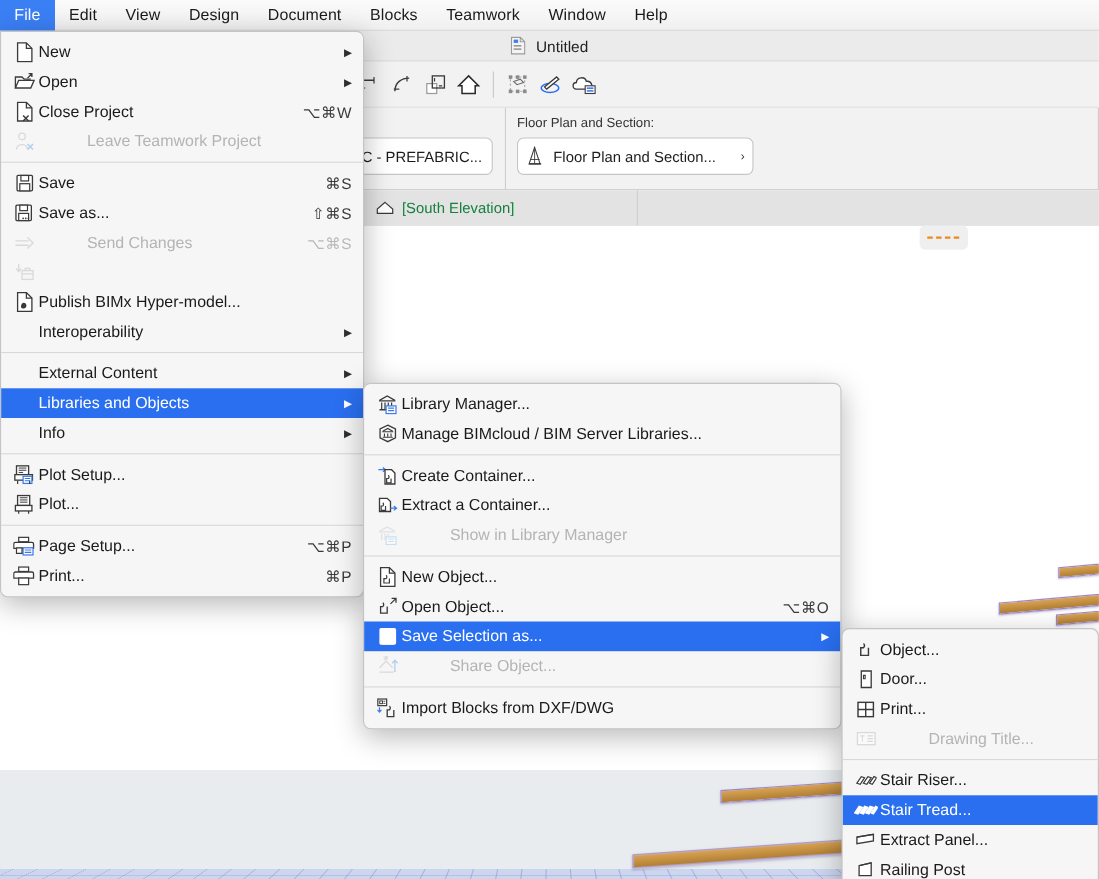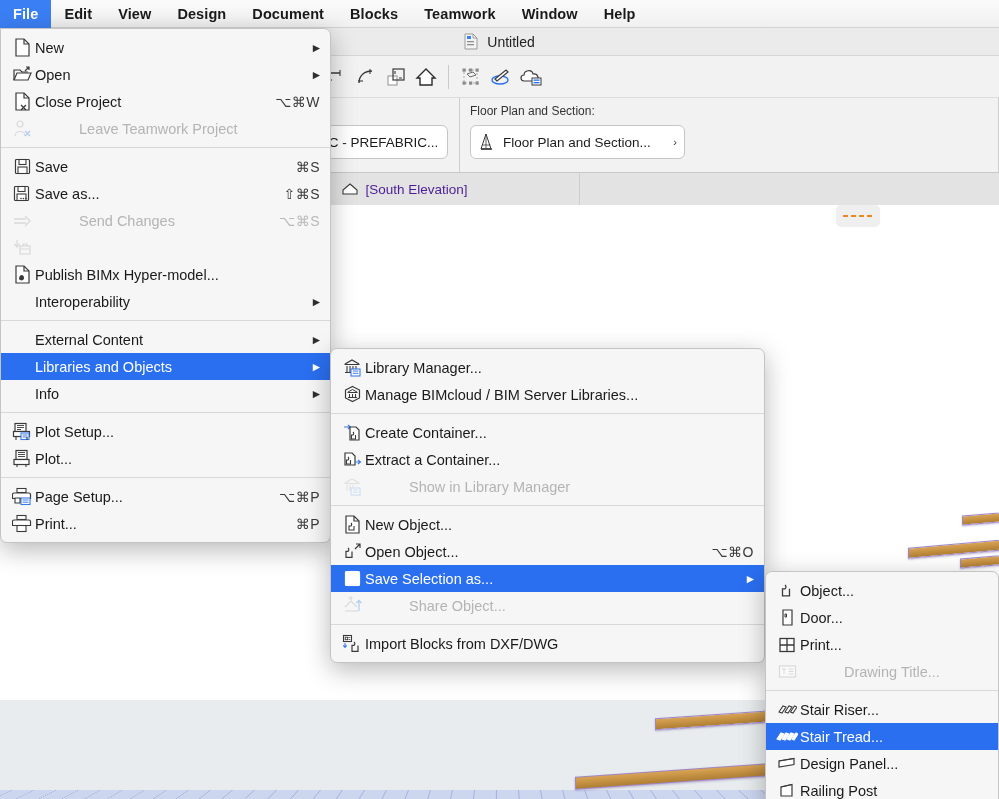--- a/index.html
+++ b/index.html
@@ -38,21 +38,21 @@
 
   
   .titlebar {
     position: absolute; left: 0; top: 0; width: 999px; height: 28px;
     background: linear-gradient(#fbfbfb, #f0f0f0);
     border-bottom: 1px solid #d2d2d2;
   }
   .menubar { position: absolute; left: 0; top: 0; height: 28px; display: flex; align-items: stretch; }
   .mb-item {
     padding: 0 13px; display: flex; align-items: center;
-    font-size: 14.5px; color: #1a1a1a; white-space: nowrap; letter-spacing: .1px; font-weight: bold;
+    font-size: 14.5px; color: #1a1a1a; white-space: nowrap; letter-spacing: .1px;
   }
   .mb-item.active { background: #3b7ff5; color: #fff; }
 
   .doctitle {
     position: absolute; left: 0; top: 28px; width: 999px; height: 28px;
     background: #ebebeb; border-bottom: 1px solid #d6d6d6;
     display: flex; align-items: center; justify-content: center; gap: 9px;
   }
   .doctitle .label { font-size: 14px; color: #222; }
 
@@ -88,21 +88,21 @@
   .swatch { width: 22px; height: 22px; flex: none; display: flex; border: 1px solid #8a8a8a; }
   .swatch .s1 { width: 9px; background: #fff;
     background-image: repeating-linear-gradient(0deg, #c0705a 0 1px, #fff 1px 3px); }
   .swatch .s2 { flex: 1; background: #8f8f8f; border-left: 1px solid #6e6e6e; }
 
   
   .tabstrip {
     position: absolute; left: 0; top: 173px; width: 999px; height: 32px;
     background: #ffffff; border-bottom: 1px solid #cfcfcf; display: flex;
   }
-  .tab { height: 32px; display: flex; align-items: center; gap: 6px; padding: 0 14px; font-size: 13.5px; color: #4c1d95; border-right: 1px solid #cfcfcf; white-space: nowrap; }
+  .tab { height: 32px; display: flex; align-items: center; gap: 6px; padding: 0 14px; font-size: 13.5px; color: #15803d; border-right: 1px solid #cfcfcf; white-space: nowrap; }
   .tab.active { background: #ffffff; }
   .tab.inactive { background: #e3e3e3; }
   .tab.t-south { width: 350px; justify-content: center; }
   .tab.t-blank { flex: 1; background: #e3e3e3; border-right: none; }
 
   .dashbtn {
     position: absolute; left: 836px; top: 205px; width: 44px; height: 22px;
     background: #efefef; border-radius: 5px; display: flex; align-items: center; justify-content: center;
   }
 
@@ -776,21 +776,21 @@
         </span>
         <span class="txt">Stair Tread...</span>
       </div>
       <div class="mi">
         <span class="ico">
           <svg width="20" height="16" viewBox="0 0 20 16">
             <path d="M2 11 L2 5 L17 2.5 L17 8.5 Z" fill="#fff" stroke="#3a3a3a" stroke-width="1.2"></path>
             <path d="M2 5 L17 2.5" stroke="#3a3a3a" stroke-width="1.2"></path>
           </svg>
         </span>
-        <span class="txt">Design Panel...</span>
+        <span class="txt">Extract Panel...</span>
       </div>
       <div class="mi">
         <span class="ico">
           <svg width="19" height="16" viewBox="0 0 19 16">
             <path d="M3 13 L3 4 L14 1.5 L14 13 Z" fill="#fff" stroke="#3a3a3a" stroke-width="1.2"></path>
             <path d="M3 4 L14 1.5" stroke="#3a3a3a" stroke-width="1.2"></path>
           </svg>
         </span>
         <span class="txt">Railing Post</span>
       </div>

